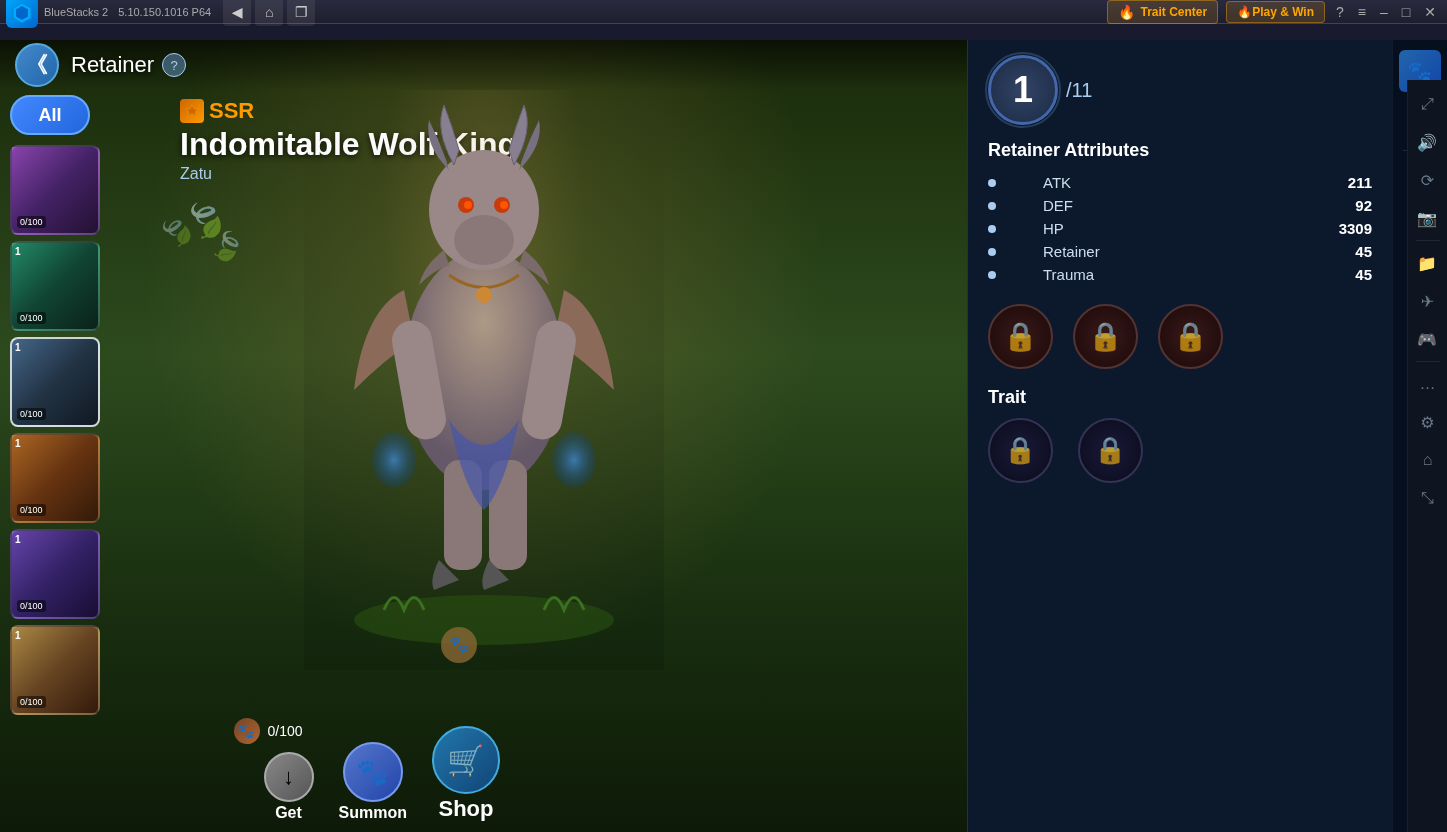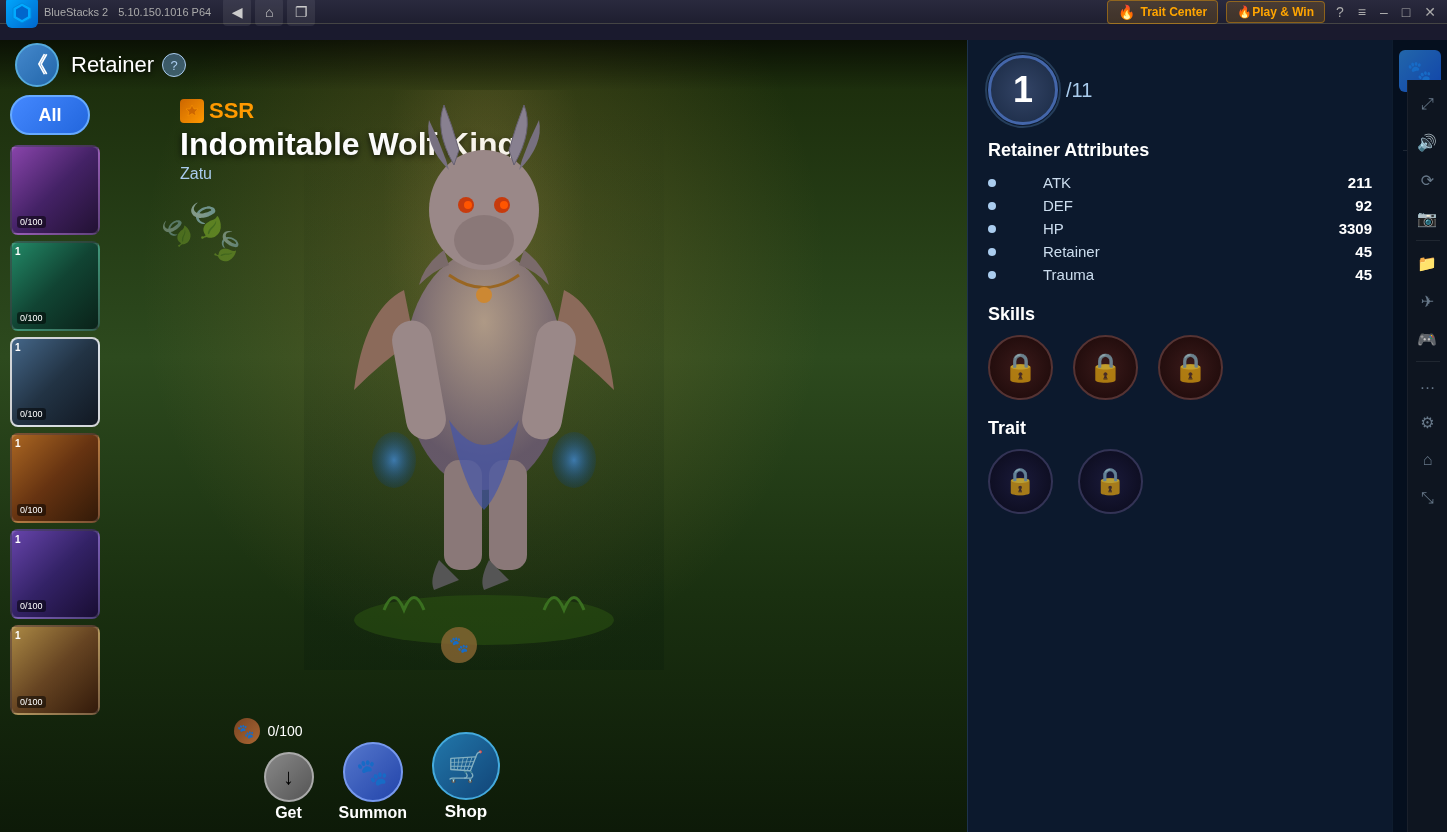--- a/index.html
+++ b/index.html
@@ -626,21 +626,21 @@
       <div class="action-btn summon-btn">
         <div class="btn-icon" style="background:linear-gradient(135deg,#5577cc,#2244aa); border:2px solid #7799ee; width:60px; height:60px;">
           <span style="font-size:26px;">🐾</span>
         </div>
         <span class="btn-label">Summon</span>
       </div>
       <div class="action-btn shop-btn">
         <div class="btn-icon" style="background:linear-gradient(135deg,#2277aa,#114477); border:2px solid #44aadd; width:68px; height:68px;">
           <span style="font-size:30px;">🛒</span>
         </div>
-        <span class="btn-label" style="font-size:17px;">Shop</span>
+        <span class="btn-label" style="font-size:22px;">Shop</span>
       </div>
     </div>
   </div>
 
   <div id="right-panel">
     <div id="info-row">
 
       <div class="panel-content">
 
         <div class="level-row">
@@ -672,21 +672,20 @@
             <span class="attr-name">Retainer</span>
             <span class="attr-value">45</span>
           </li>
           <li class="attr-row">
             <div class="attr-dot"></div>
             <span class="attr-name">Trauma</span>
             <span class="attr-value">45</span>
           </li>
         </ul>
 
-        <div class="section-title">Skills</div>
         <div class="skills-row">
           <div class="skill-slot">
             <span class="lock-icon">🔒</span>
           </div>
           <div class="skill-slot">
             <span class="lock-icon">🔒</span>
           </div>
           <div class="skill-slot">
             <span class="lock-icon">🔒</span>
           </div>

